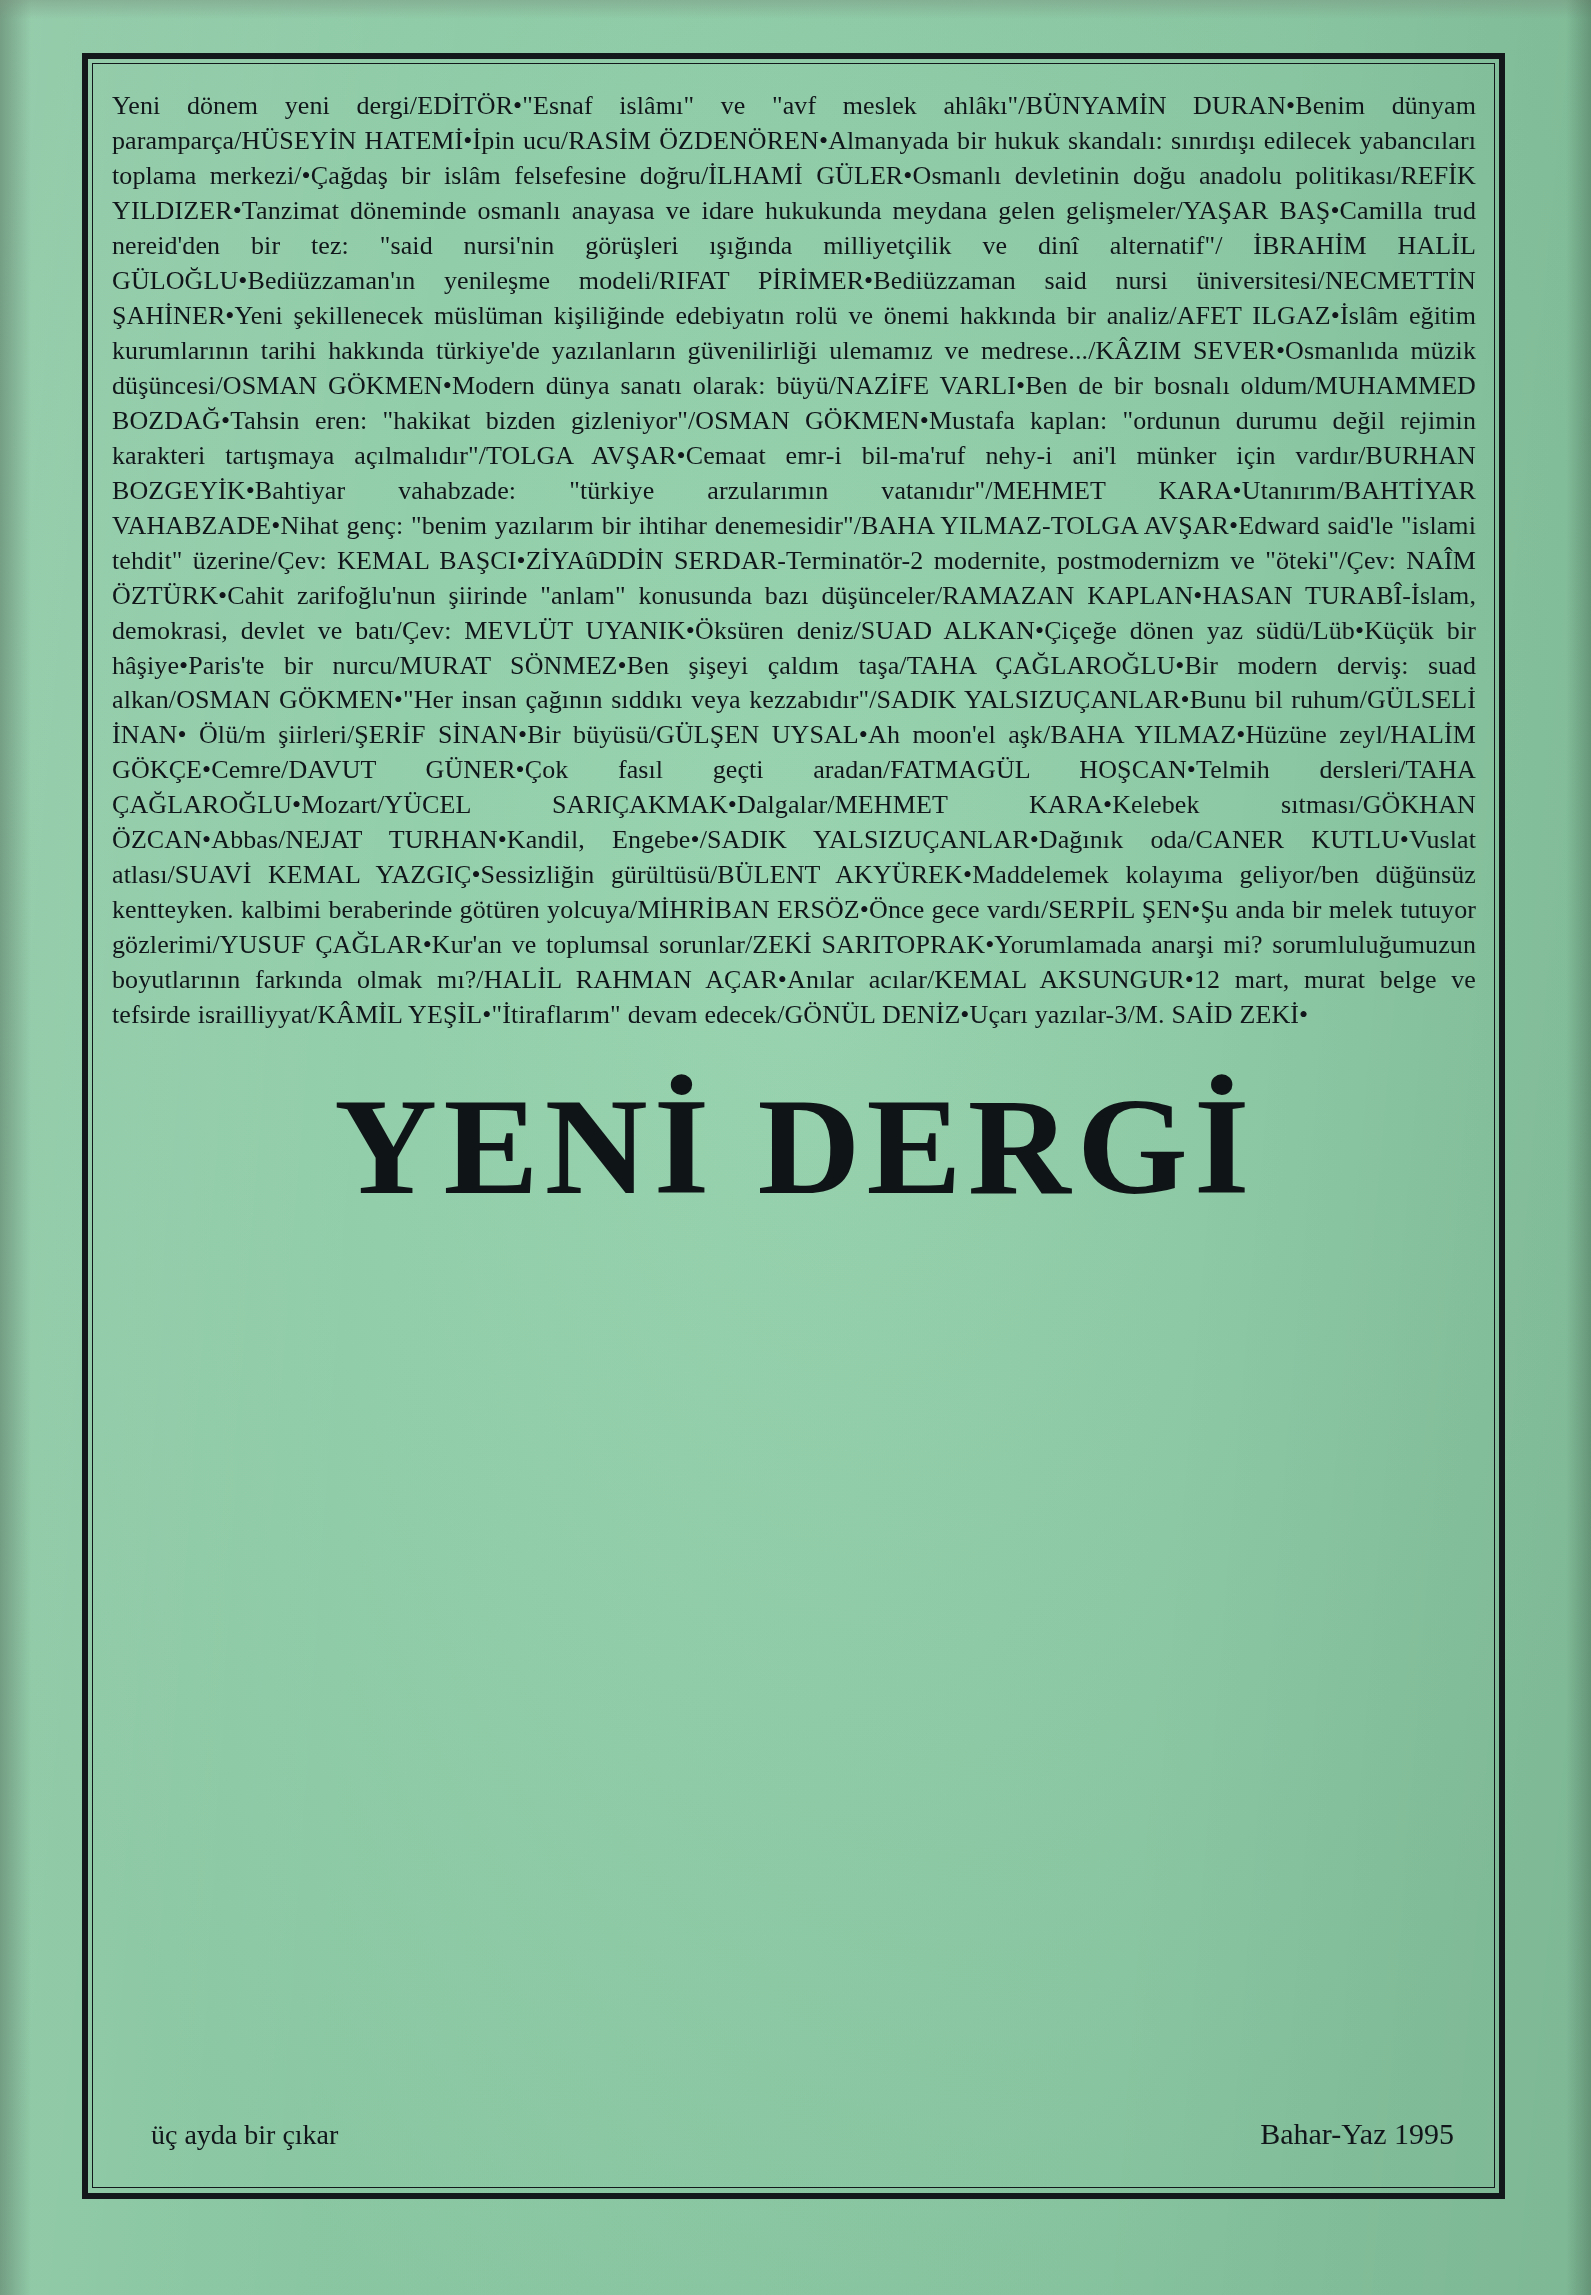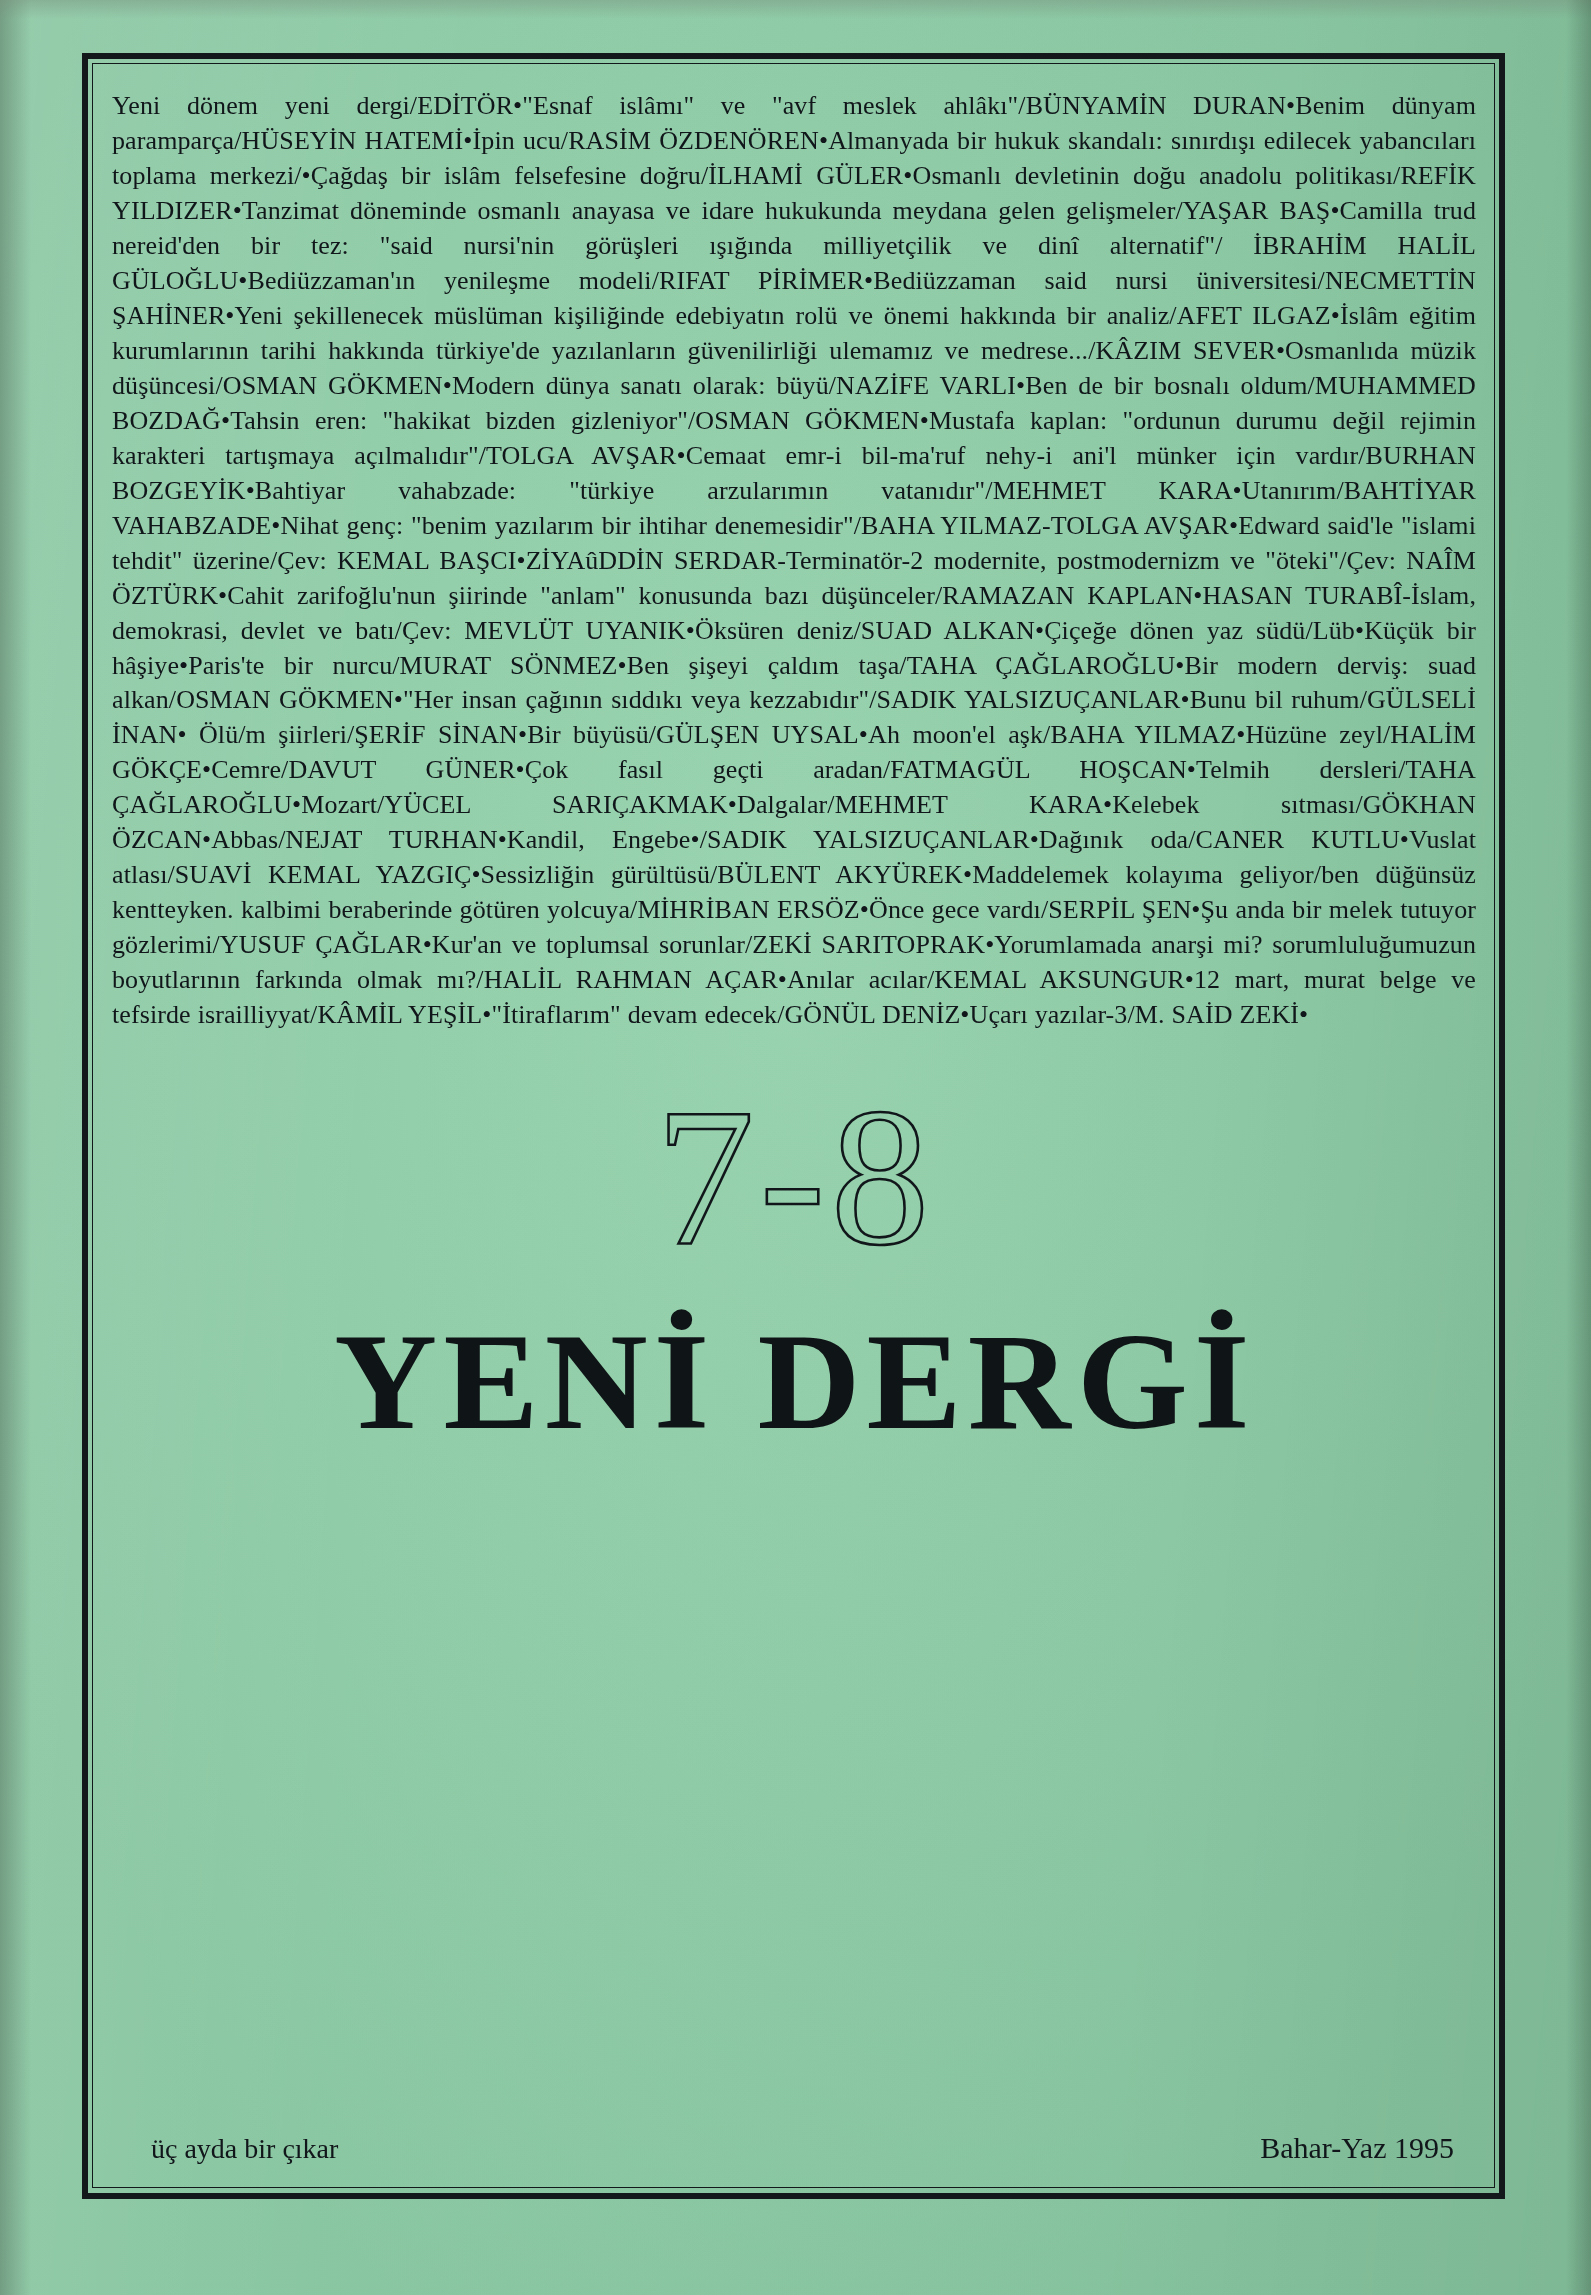--- a/index.html
+++ b/index.html
@@ -106,21 +106,21 @@
     line-height: 1.0;
     letter-spacing: 6px;
     color: #0f1416;
     transform: scaleX(1.04);
   }
 
   .footer {
     position: absolute;
     left: 0;
     right: 0;
-    bottom: 1px;
+    bottom: 15px;
     display: flex;
     justify-content: space-between;
     align-items: baseline;
     padding: 0 24px 0 39px;
     box-sizing: border-box;
     font-size: 29px;
     color: #11161a;
   }
   .footer .period { font-size: 28px; }
   .footer .date { font-size: 30px; margin-top: 39px; }
@@ -135,21 +135,20 @@
   <div class="edge-shadow-top"></div>
   <div class="edge-shadow-right"></div>
 
   <div class="frame-outer"></div>
   <div class="frame-inner"></div>
 
   <div class="content">
 
     <div class="toc">Yeni dönem yeni dergi/EDİTÖR•"Esnaf islâmı" ve "avf meslek ahlâkı"/BÜNYAMİN DURAN•Benim dünyam paramparça/HÜSEYİN HATEMİ•İpin ucu/RASİM ÖZDENÖREN•Almanyada bir hukuk skandalı: sınırdışı edilecek yabancıları toplama merkezi/•Çağdaş bir islâm felsefesine doğru/İLHAMİ GÜLER•Osmanlı devletinin doğu anadolu politikası/REFİK YILDIZER•Tanzimat döneminde osmanlı anayasa ve idare hukukunda meydana gelen gelişmeler/YAŞAR BAŞ•Camilla trud nereid'den bir tez: "said nursi'nin görüşleri ışığında milliyetçilik ve dinî alternatif"/ İBRAHİM HALİL GÜLOĞLU•Bediüzzaman'ın yenileşme modeli/RIFAT PİRİMER•Bediüzzaman said nursi üniversitesi/NECMETTİN ŞAHİNER•Yeni şekillenecek müslüman kişiliğinde edebiyatın rolü ve önemi hakkında bir analiz/AFET ILGAZ•İslâm eğitim kurumlarının tarihi hakkında türkiye'de yazılanların güvenilirliği ulemamız ve medrese.../KÂZIM SEVER•Osmanlıda müzik düşüncesi/OSMAN GÖKMEN•Modern dünya sanatı olarak: büyü/NAZİFE VARLI•Ben de bir bosnalı oldum/MUHAMMED BOZDAĞ•Tahsin eren: "hakikat bizden gizleniyor"/OSMAN GÖKMEN•Mustafa kaplan: "ordunun durumu değil rejimin karakteri tartışmaya açılmalıdır"/TOLGA AVŞAR•Cemaat emr-i bil-ma'ruf nehy-i ani'l münker için vardır/BURHAN BOZGEYİK•Bahtiyar vahabzade: "türkiye arzularımın vatanıdır"/MEHMET KARA•Utanırım/BAHTİYAR VAHABZADE•Nihat genç: "benim yazılarım bir ihtihar denemesidir"/BAHA YILMAZ-TOLGA AVŞAR•Edward said'le "islami tehdit" üzerine/Çev: KEMAL BAŞCI•ZİYAûDDİN SERDAR-Terminatör-2 modernite, postmodernizm ve "öteki"/Çev: NAÎM ÖZTÜRK•Cahit zarifoğlu'nun şiirinde "anlam" konusunda bazı düşünceler/RAMAZAN KAPLAN•HASAN TURABÎ-İslam, demokrasi, devlet ve batı/Çev: MEVLÜT UYANIK•Öksüren deniz/SUAD ALKAN•Çiçeğe dönen yaz südü/Lüb•Küçük bir hâşiye•Paris'te bir nurcu/MURAT SÖNMEZ•Ben şişeyi çaldım taşa/TAHA ÇAĞLAROĞLU•Bir modern derviş: suad alkan/OSMAN GÖKMEN•"Her insan çağının sıddıkı veya kezzabıdır"/SADIK YALSIZUÇANLAR•Bunu bil ruhum/GÜLSELİ İNAN• Ölü/m şiirleri/ŞERİF SİNAN•Bir büyüsü/GÜLŞEN UYSAL•Ah moon'el aşk/BAHA YILMAZ•Hüzüne zeyl/HALİM GÖKÇE•Cemre/DAVUT GÜNER•Çok fasıl geçti aradan/FATMAGÜL HOŞCAN•Telmih dersleri/TAHA ÇAĞLAROĞLU•Mozart/YÜCEL SARIÇAKMAK•Dalgalar/MEHMET KARA•Kelebek sıtması/GÖKHAN ÖZCAN•Abbas/NEJAT TURHAN•Kandil, Engebe•/SADIK YALSIZUÇANLAR•Dağınık oda/CANER KUTLU•Vuslat atlası/SUAVİ KEMAL YAZGIÇ•Sessizliğin gürültüsü/BÜLENT AKYÜREK•Maddelemek kolayıma geliyor/ben düğünsüz kentteyken. kalbimi beraberinde götüren yolcuya/MİHRİBAN ERSÖZ•Önce gece vardı/SERPİL ŞEN•Şu anda bir melek tutuyor gözlerimi/YUSUF ÇAĞLAR•Kur'an ve toplumsal sorunlar/ZEKİ SARITOPRAK•Yorumlamada anarşi mi? sorumluluğumuzun boyutlarının farkında olmak mı?/HALİL RAHMAN AÇAR•Anılar acılar/KEMAL AKSUNGUR•12 mart, murat belge ve tefsirde israilliyyat/KÂMİL YEŞİL•"İtiraflarım" devam edecek/GÖNÜL DENİZ•Uçarı yazılar-3/M. SAİD ZEKİ•</div>
 
-    <div class="issue-number">7-8</div>
 
     <div class="masthead">YENİ DERGİ</div>
 
     <div class="footer">
       <div class="period">üç ayda bir çıkar</div>
       <div class="date">Bahar-Yaz 1995</div>
     </div>
 
   </div>
 </div>

